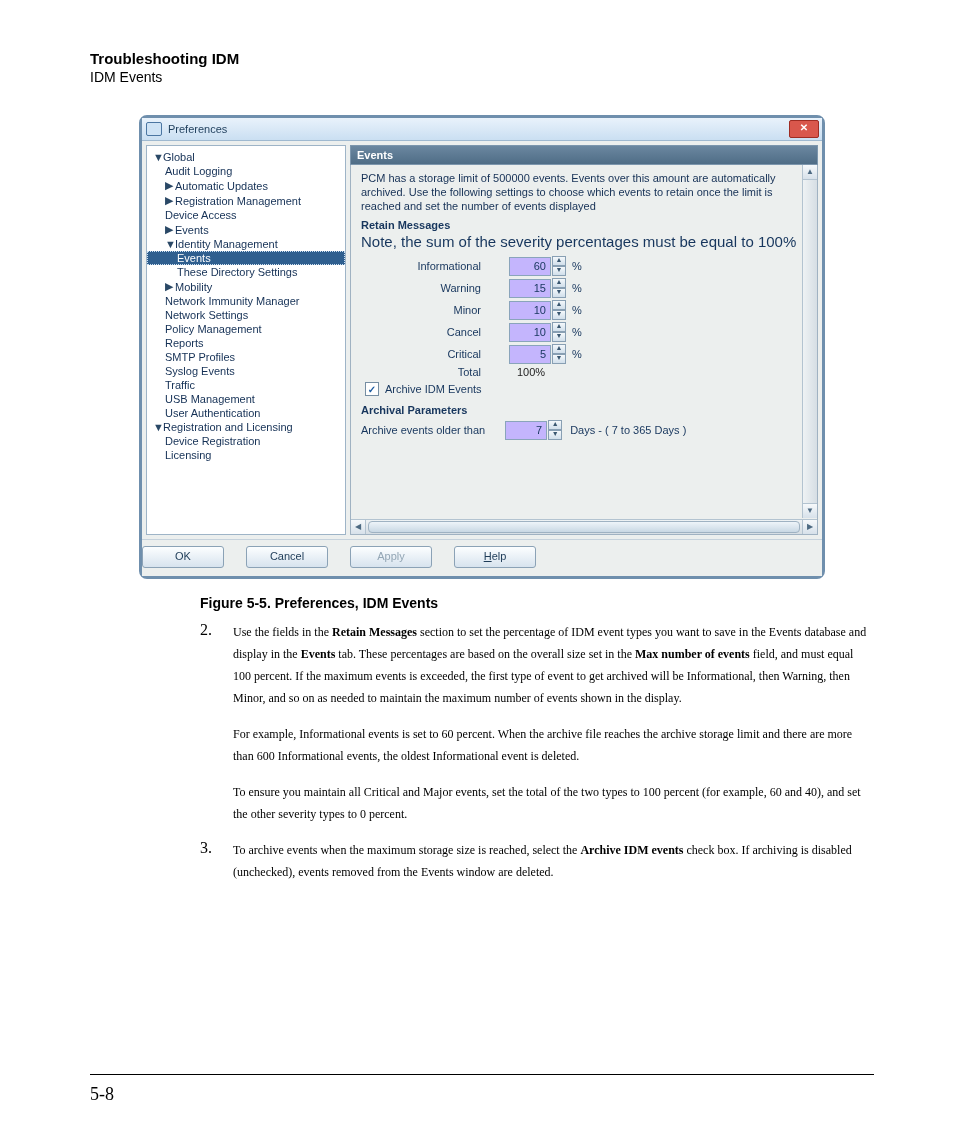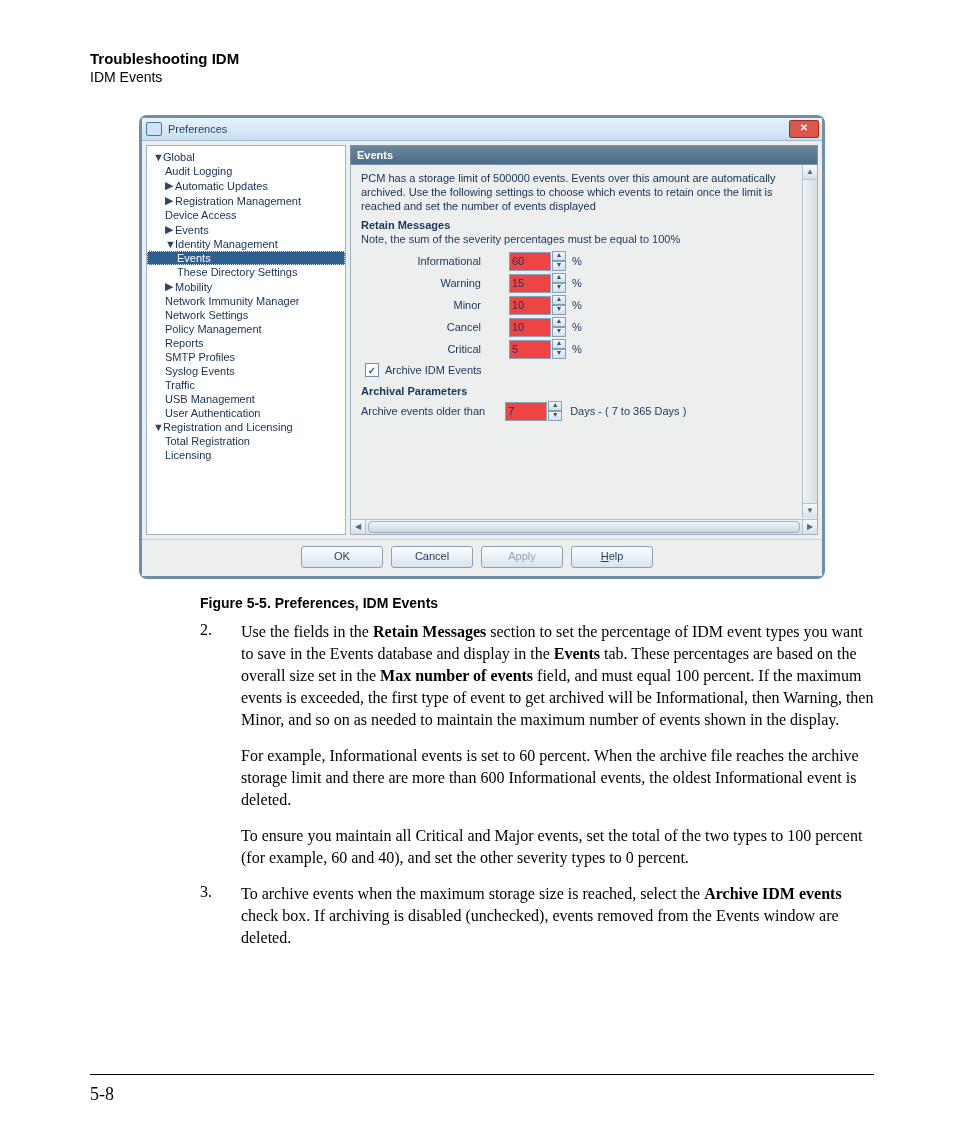--- a/index.html
+++ b/index.html
@@ -22,51 +22,51 @@
 .tree .d1{padding-left:18px}
 .tree .d2{padding-left:30px}
 .tree .sel{background:#2f5f8f;color:#fff;outline:1px dotted #cfe2f3;outline-offset:-1px}
 
 
 .panel{flex:1;margin:4px 4px 4px 0;display:flex;flex-direction:column;position:relative}
 .panel-head{background:linear-gradient(#6b87a0,#4f6d86);color:#fff;font:bold 11px Arial;padding:3px 6px;border:1px solid #7c96ad}
 .panel-inner{border:1px solid #a0b2c2;border-top:none;background:#ecefee;flex:1;padding:6px 8px 8px 10px;overflow:hidden;position:relative}
 .intro{color:#153055;font-size:11px;line-height:14px}
 .sect{color:#17365d;font:bold 11px Arial;margin-top:6px}
-.note{color:#17365d;font-size:11px;margin:2px 0 6px 0}
+.note{color:#17365d;font-size:15px;margin:2px 0 6px 0}
 .row{display:flex;align-items:center;margin:2px 0}
 .row .lbl{width:120px;text-align:right;margin-right:28px;color:#17365d}
 .spin{display:flex;align-items:center}
-.spin input{width:34px;height:15px;border:1px solid #8aa4bb;padding-right:4px;font:11px Arial;background:#ef4444;color:#17365d}
+.spin input{width:34px;height:15px;border:1px solid #8aa4bb;text-align:right;padding-right:4px;font:11px Arial;background:#c4b5fd;color:#17365d}
 .spin .btns{display:flex;flex-direction:column;margin-left:1px}
 .spin .b{width:12px;height:8px;border:1px solid #889fb3;background:linear-gradient(#f4f8fb,#d1dfeb);font:7px/6px Arial;text-align:center;color:#3a5770}
 .pct{margin-left:6px;color:#17365d}
 .total .lbl{width:120px}
 .chkrow{display:flex;align-items:center;margin:4px 0 8px 4px;color:#17365d}
 .chkrow .chk{width:12px;height:12px;border:1px solid #768ea3;background:#fff;margin-right:6px;display:flex;align-items:center;justify-content:center;color:#1b5aa0;font:bold 10px Arial}
 .archrow{display:flex;align-items:center;color:#17365d;margin-top:4px}
 .archrow .t{margin-right:20px}
 .archrow .after{margin-left:8px}
 .vscroll{position:absolute;right:0;top:0;bottom:16px;width:14px;background:linear-gradient(90deg,#eef2f4,#d6dee4);border-left:1px solid #b3c3d0}
 .vscroll .up,.vscroll .dn{height:14px;background:linear-gradient(#f6f9fb,#d7e1ea);border-bottom:1px solid #b3c3d0;text-align:center;font:8px/14px Arial;color:#4d6a82}
 .vscroll .dn{position:absolute;bottom:0;left:0;right:0;border-top:1px solid #b3c3d0;border-bottom:none}
 .hscroll{position:absolute;left:0;right:0;bottom:0;height:14px;background:linear-gradient(#eef2f4,#d6dee4);border-top:1px solid #b3c3d0;display:flex;align-items:center}
 .hscroll .l,.hscroll .r{width:14px;height:14px;background:linear-gradient(#f6f9fb,#d7e1ea);text-align:center;font:8px/14px Arial;color:#4d6a82;border-right:1px solid #b3c3d0}
 .hscroll .r{margin-left:auto;border-left:1px solid #b3c3d0;border-right:none}
 .hscroll .thumb{height:10px;margin:2px;flex:1;border:1px solid #9fb2c2;border-radius:4px;background:linear-gradient(#eef4f9,#c9d8e4)}
 
 
-.btnbar{padding:6px 10px 8px 0;display:flex;justify-content:center;gap:8px;background:#ecefee;border-top:1px solid #c6d2dc}
+.btnbar{padding:6px 10px 8px 0;display:flex;justify-content:flex-start;gap:22px;background:#ecefee;border-top:1px solid #c6d2dc}
 .btn{width:80px;height:20px;border:1px solid #8ba2b6;border-radius:3px;background:linear-gradient(#fcfeff,#d7e3ee);font:11px Arial;color:#1d3b57;text-align:center;line-height:18px}
 .btn.disabled{color:#93a6b5}
 .btn .ul{text-decoration:underline}
 
 
 .caption{font:bold 14px Arial,Helvetica,sans-serif;margin:0 0 10px 110px}
-.para{font-size:16px;line-height:22px;margin:0 0 14px 11px}
+.para{font-size:12px;line-height:22px;margin:0 0 14px 3px}
 ol.steps{list-style:none;margin:0 0 0 110px;padding:0}
 ol.steps>li{position:relative;padding-left:30px;margin-bottom:14px}
 ol.steps>li>.num{position:absolute;left:0;top:0}
 ol.steps .sub{margin-top:14px}
 .b{font-weight:bold}
 .footer{position:absolute;left:90px;bottom:40px;font-size:18px}
 .rule{position:absolute;left:90px;right:80px;bottom:70px;border-top:1px solid #000}
 </style>
 </head>
 <body>
@@ -145,21 +145,21 @@
             <span>USB Management</span>
           </div>
         <div class="node d1">
             <span>User Authentication</span>
           </div>
         <div class="node">
             <span class="arw">▼</span>
             <span>Registration and Licensing</span>
           </div>
         <div class="node d1">
-            <span>Total Registration</span>
+            <span>Device Registration</span>
           </div>
         <div class="node d1">
             <span>Licensing</span>
           </div>
       </div>
 
       <div class="panel">
         <div class="panel-head">Events</div>
         <div class="panel-inner">
           <div class="intro">PCM has a storage limit of 500000 events.  Events over this amount are automatically archived.  Use the following settings to choose which events to retain once the limit is reached and set the number of events displayed</div>
@@ -213,20 +213,24 @@
           <div class="row">
             <span class="lbl">Critical</span>
             <span class="spin">
                 <input value="5" style="">
                 <span class="btns">
                   <span class="b">▲</span>
                   <span class="b">▼</span>
                 </span>
               </span>
             <span class="pct">%</span>
+          </div>
+          <div class="row total">
+            <span class="lbl">Total</span>
+            <span style="margin-left:8px">100%</span>
           </div>
 
           <div class="chkrow">
             <span class="chk">✓</span>
             <span>Archive IDM Events</span>
           </div>
 
           <div class="sect">Archival Parameters</div>
           <div class="archrow">
             <span class="t">Archive events older than</span>

